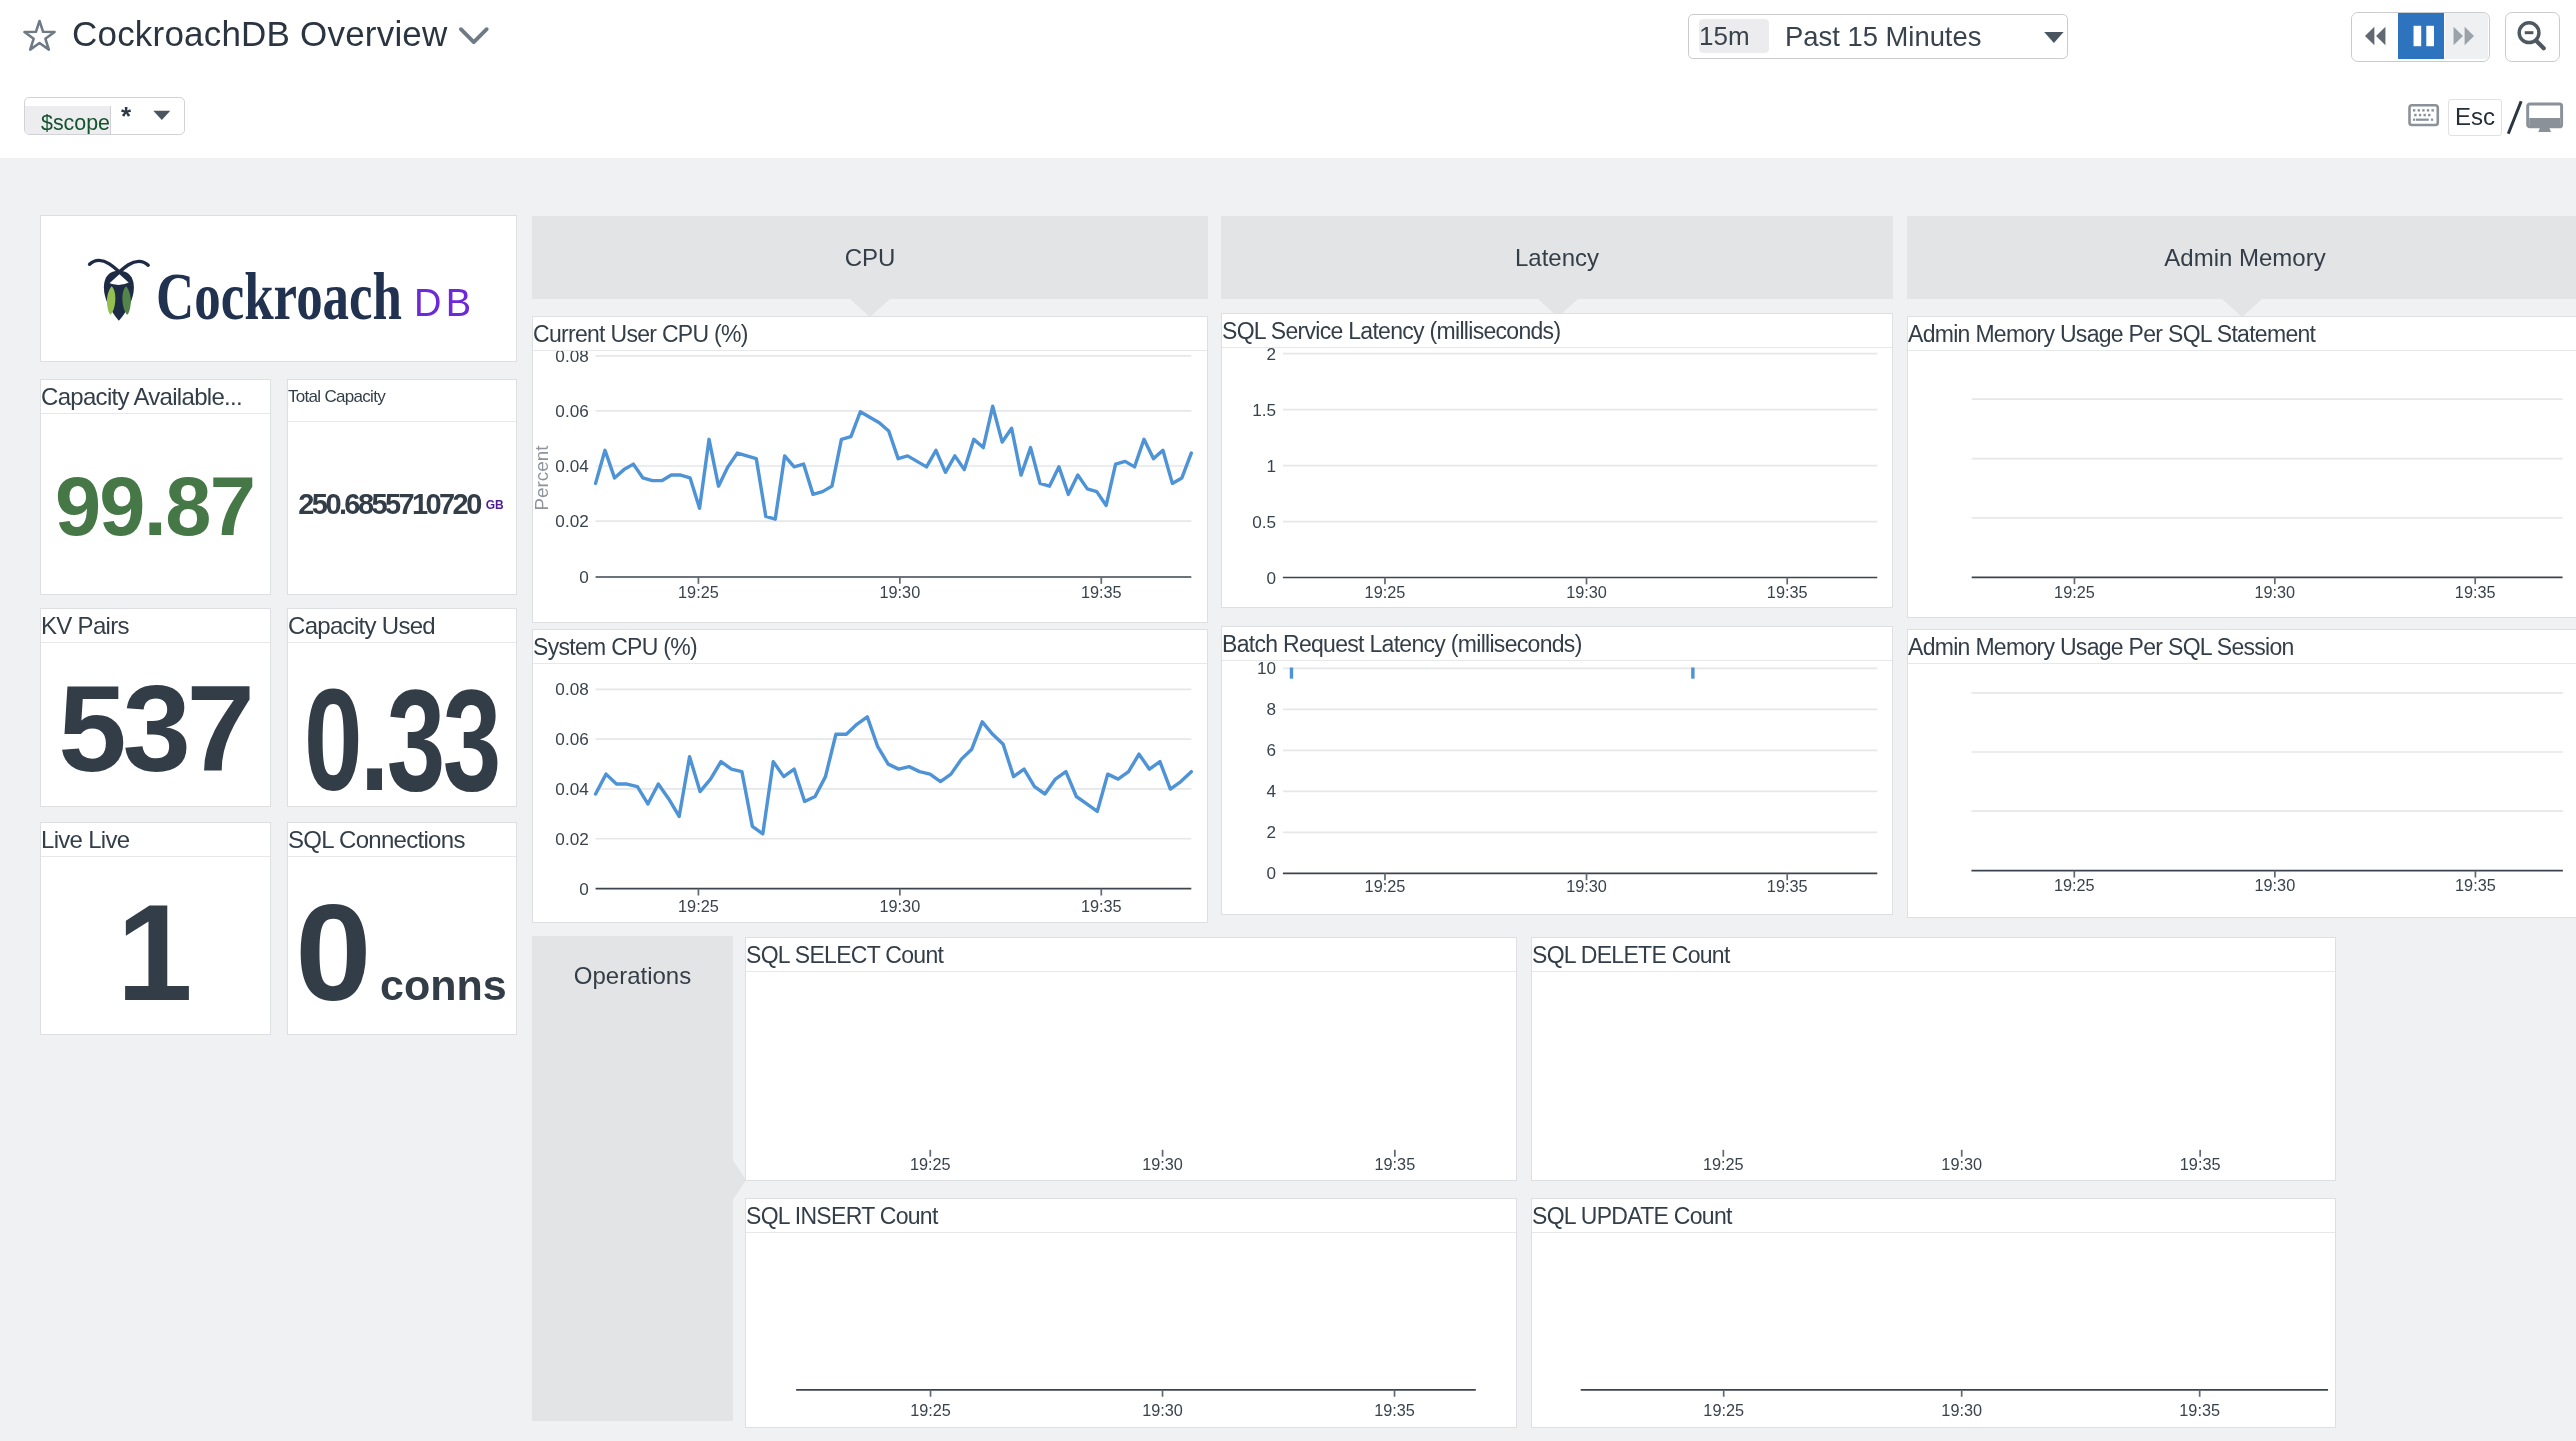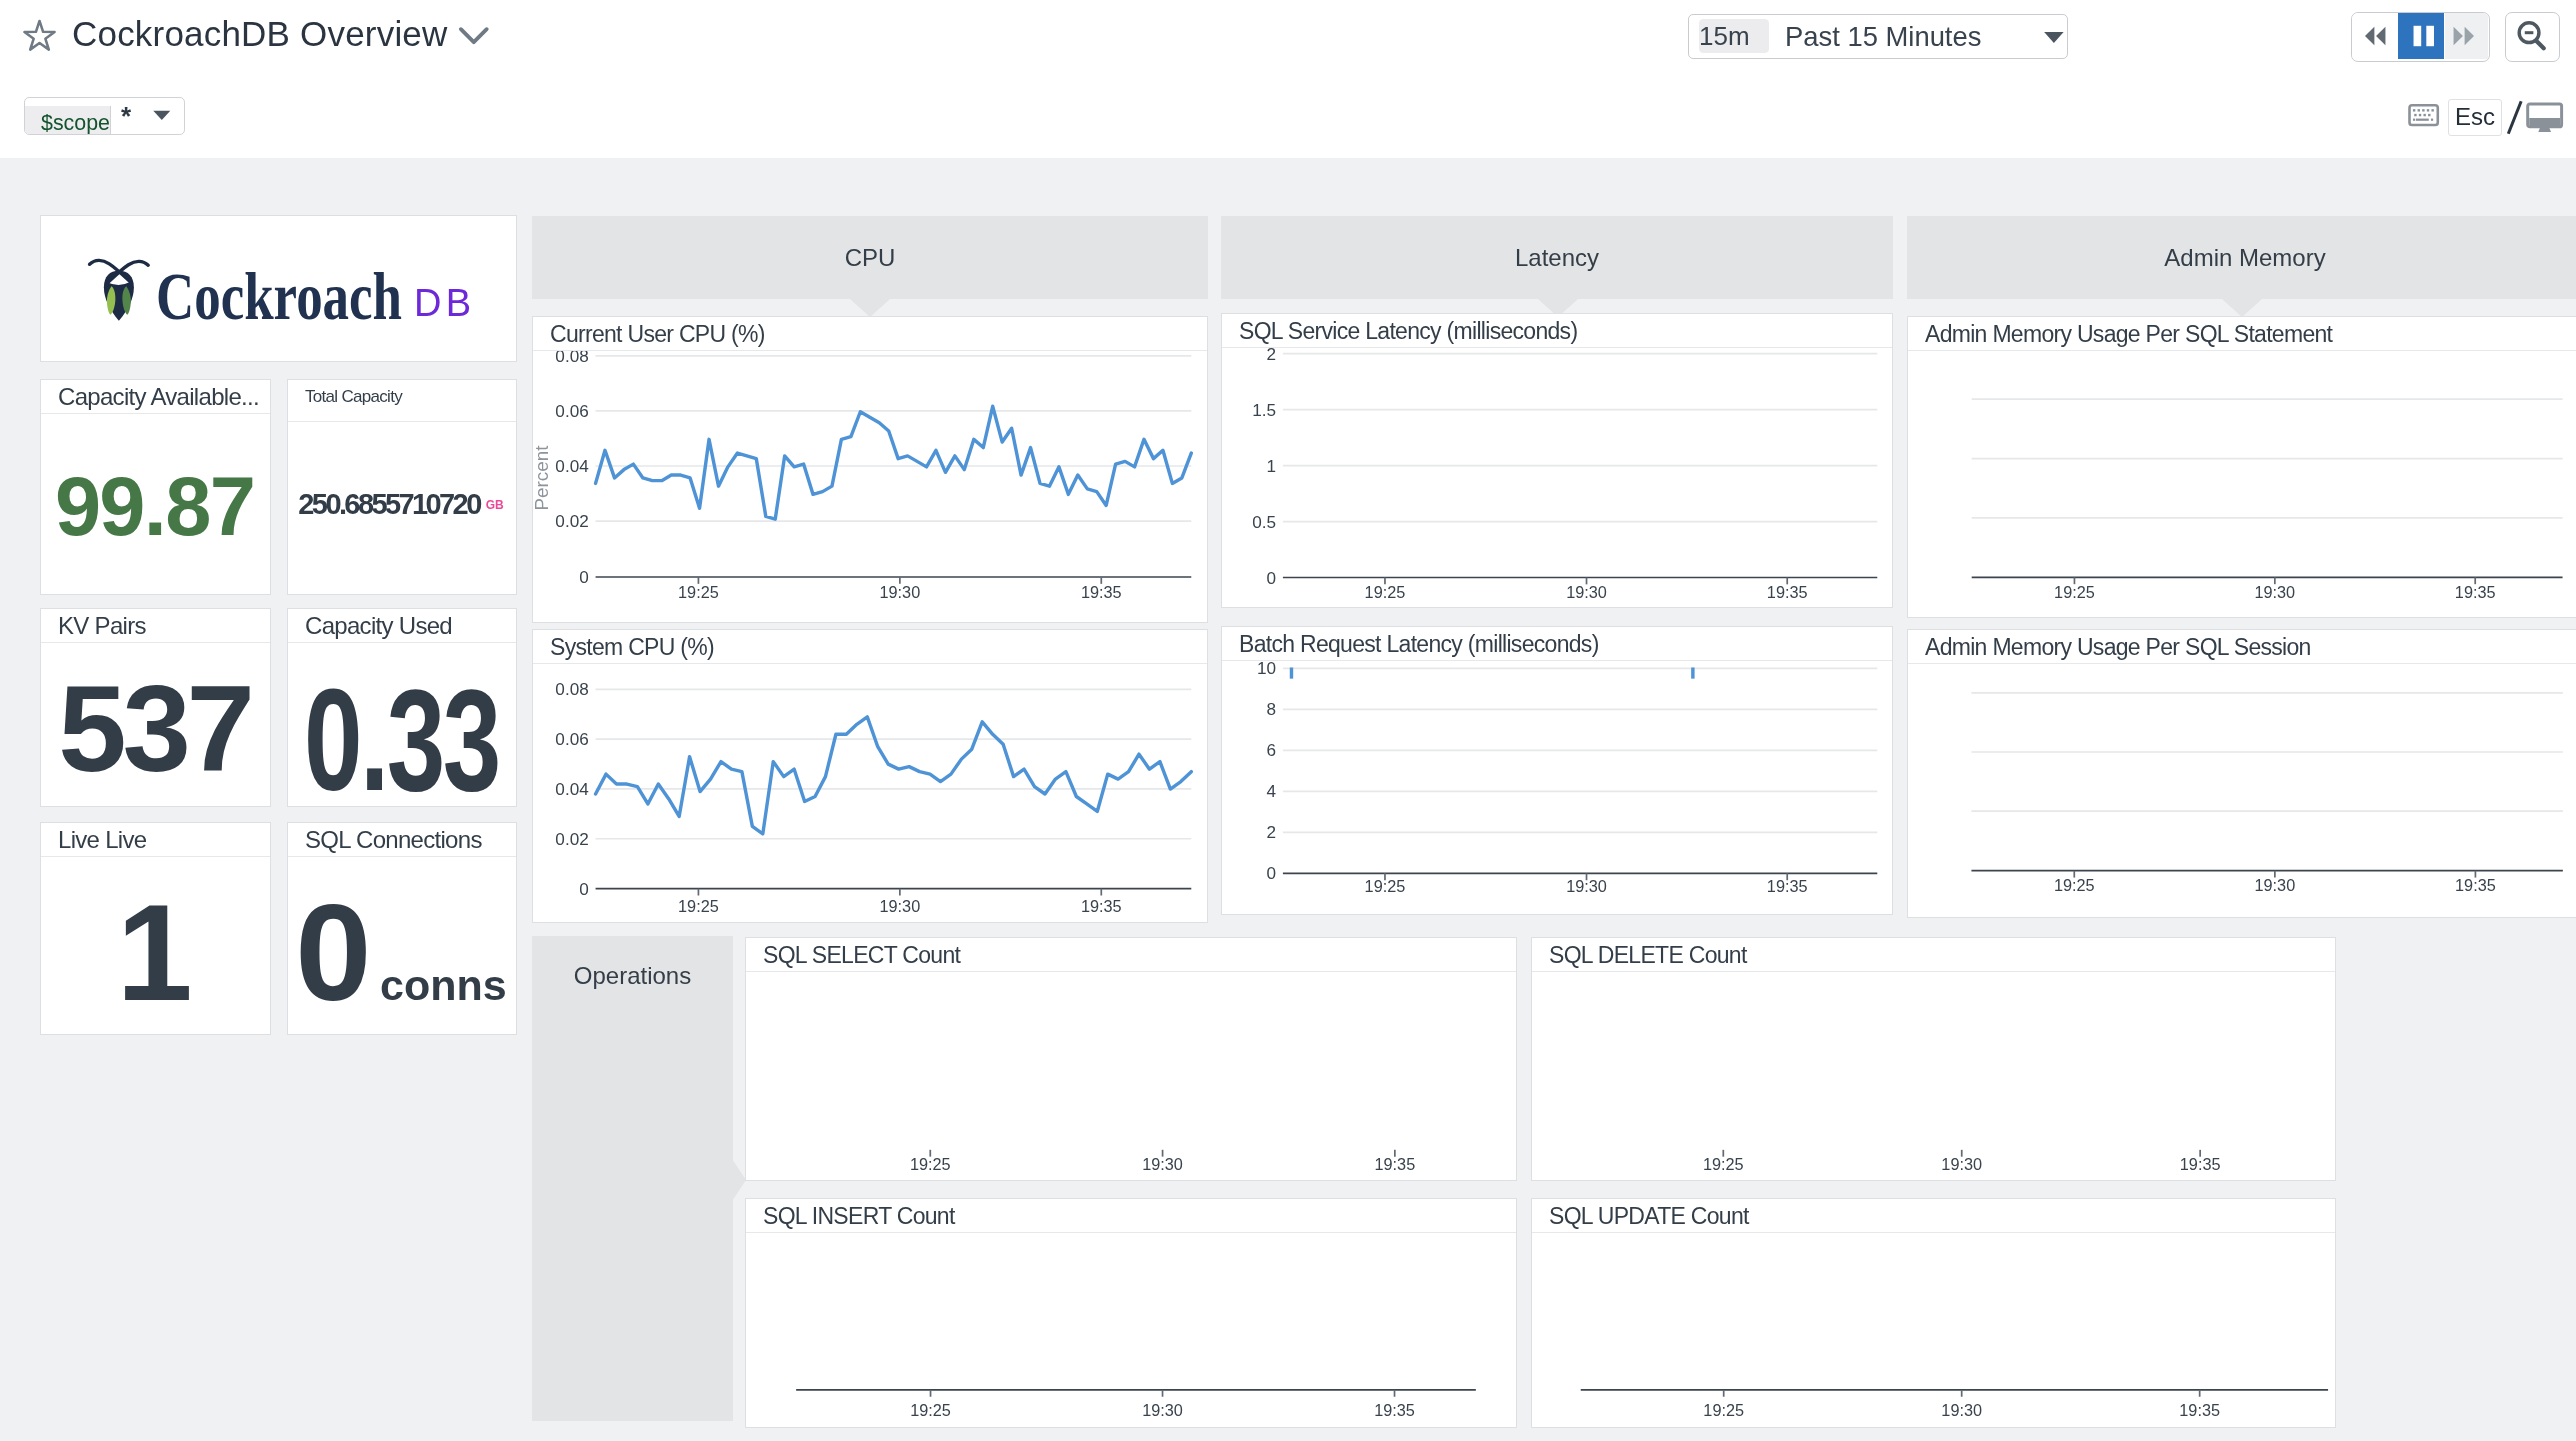--- a/index.html
+++ b/index.html
@@ -1,17 +1,17 @@
 <!DOCTYPE html>
 <html style="font-size:13.7px"><head><meta charset="utf-8"><style>
 *{margin:0;padding:0}
 body{width:2576px;height:1441px;position:relative;overflow:hidden;background:#fff;font-family:"Liberation Sans",sans-serif}
 .abs{position:absolute}
 .card{position:absolute;background:#fff;border:1.7px solid #dddfe2;box-sizing:border-box}
-.ct{position:absolute;left:0;right:0;top:0;border-bottom:1.7px solid #e7e8ea;font-size:23px;letter-spacing:-0.7px;color:#333e49;padding-left:17px;box-sizing:border-box;white-space:nowrap;overflow:hidden;z-index:2}
+.ct{position:absolute;left:0;right:0;top:0;border-bottom:1.7px solid #e7e8ea;font-size:23px;letter-spacing:-0.7px;color:#333e49;padding-left:0;box-sizing:border-box;white-space:nowrap;overflow:hidden;z-index:2}
 .gh{position:absolute;background:#e3e4e6;color:#343e48;font-size:24px;display:flex;align-items:center;justify-content:center}
 svg{display:block}
 </style></head><body>
 <div class="abs" style="left:0;top:0;width:2576px;height:158px;background:#fff;border-bottom:1.7px solid #e6e7e9"></div>
 <svg class="abs" style="left:0px;top:0px" width="103" height="77" viewBox="0 0 120 90">
     <polygon points="46.0,24.5 50.2,37.2 63.6,37.3 52.8,45.2 56.9,58.0 46.0,50.2 35.1,58.0 39.2,45.2 28.4,37.3 41.8,37.2" fill="none" stroke="#6f7a85" stroke-width="3" stroke-linejoin="round"></polygon>
   </svg>
 <div class="abs" style="left:72px;top:13.7px;font-size:35px;color:#2b3541;letter-spacing:0.2px">CockroachDB Overview</div>
 <svg class="abs" style="left:454px;top:24px" width="43" height="31" viewBox="0 0 50 36">
     <polyline points="8,6 23,21 38,6" fill="none" stroke="#6f7a85" stroke-width="4.5" stroke-linecap="round" stroke-linejoin="round"></polyline>
@@ -96,21 +96,21 @@
     <div class="ct" style="height:34px;line-height:34px;font-size:24px">Capacity Available...</div>
     <div style="position:absolute;left:0;top:34px;width:227px;height:178px;display:flex;align-items:center;justify-content:center;white-space:nowrap">
       <span style="font-size:83px;font-weight:bold;color:#467847;letter-spacing:-1.7px;position:relative;top:4.3px">99.87</span>
     </div>
   </div>
 <div class="card" style="left:287px;top:379px;width:230px;height:216px">
     <div class="ct" style="height:42px;line-height:34px;font-size:17px">Total Capacity</div>
     <div style="position:absolute;left:0;top:34px;width:226px;height:178px;display:flex;align-items:center;justify-content:center;white-space:nowrap">
       <span style="display:flex;align-items:center;position:relative;top:1.7px">
         <span style="font-size:29px;font-weight:bold;color:#323d48;letter-spacing:-2.6px">250.6855710720</span>
-        <span style="font-size:12px;font-weight:bold;color:#ec4899;margin-left:6px">GB</span>
+        <span style="font-size:12px;font-weight:bold;color:#4c1d95;margin-left:6px">GB</span>
       </span>
     </div>
   </div>
 <div class="card" style="left:40px;top:608px;width:231px;height:199px">
     <div class="ct" style="height:34px;line-height:34px;font-size:24px">KV Pairs</div>
     <div style="position:absolute;left:0;top:34px;width:227px;height:161px;display:flex;align-items:center;justify-content:center;white-space:nowrap">
       <span style="font-size:123px;font-weight:bold;color:#323d48;letter-spacing:-4.3px;position:relative;top:5.1px">537</span>
     </div>
   </div>
 <div class="card" style="left:287px;top:608px;width:230px;height:199px">

